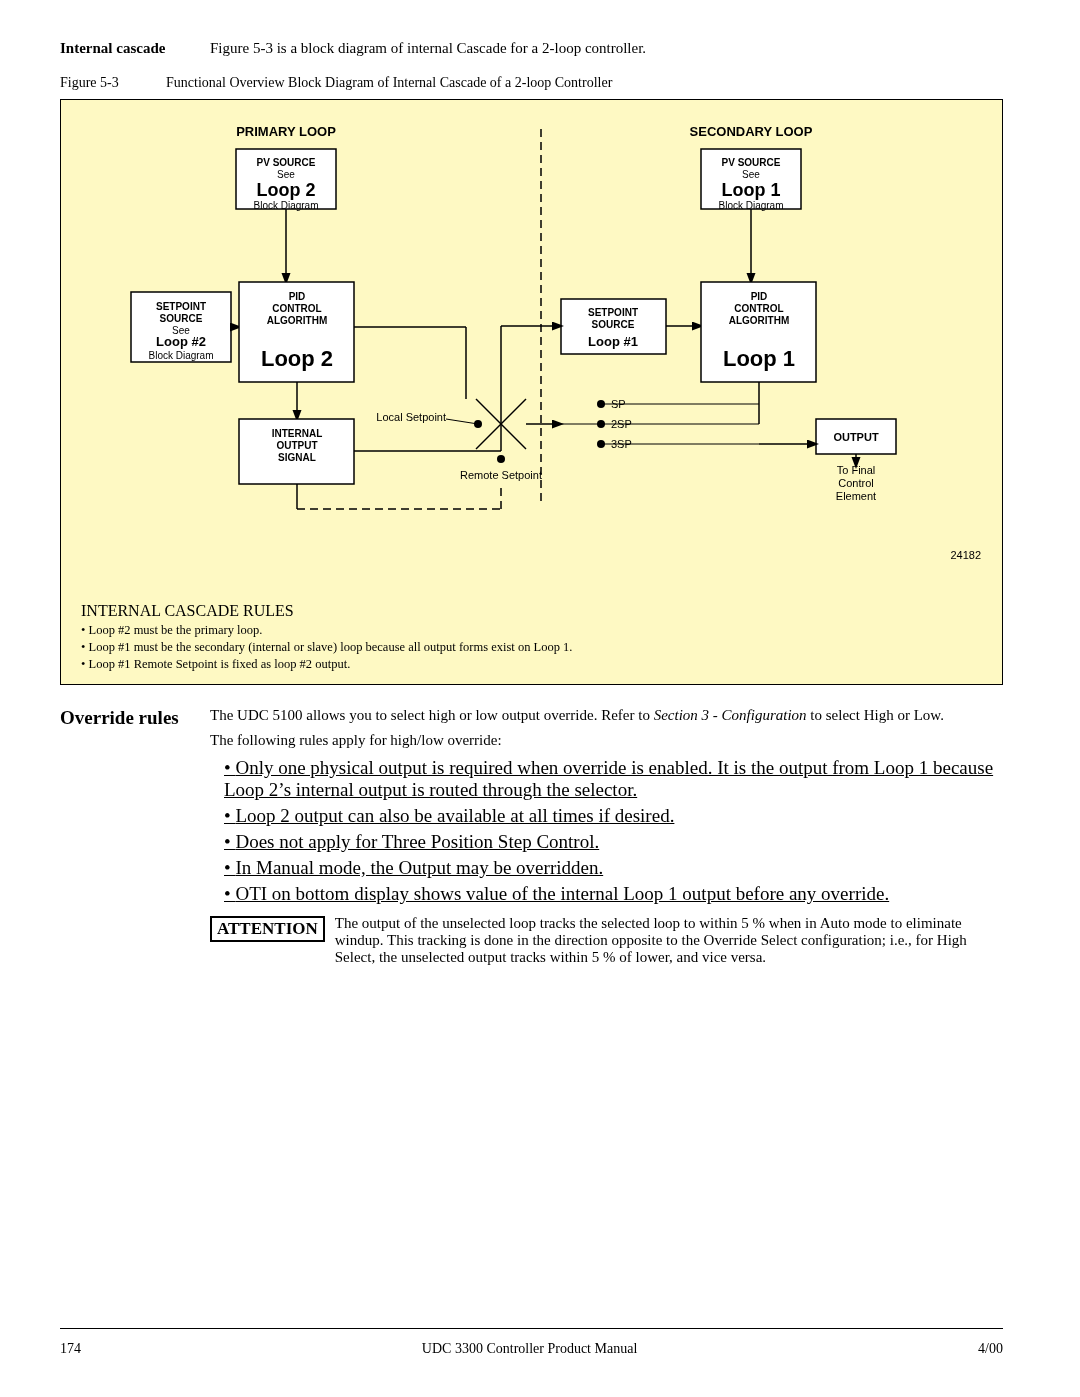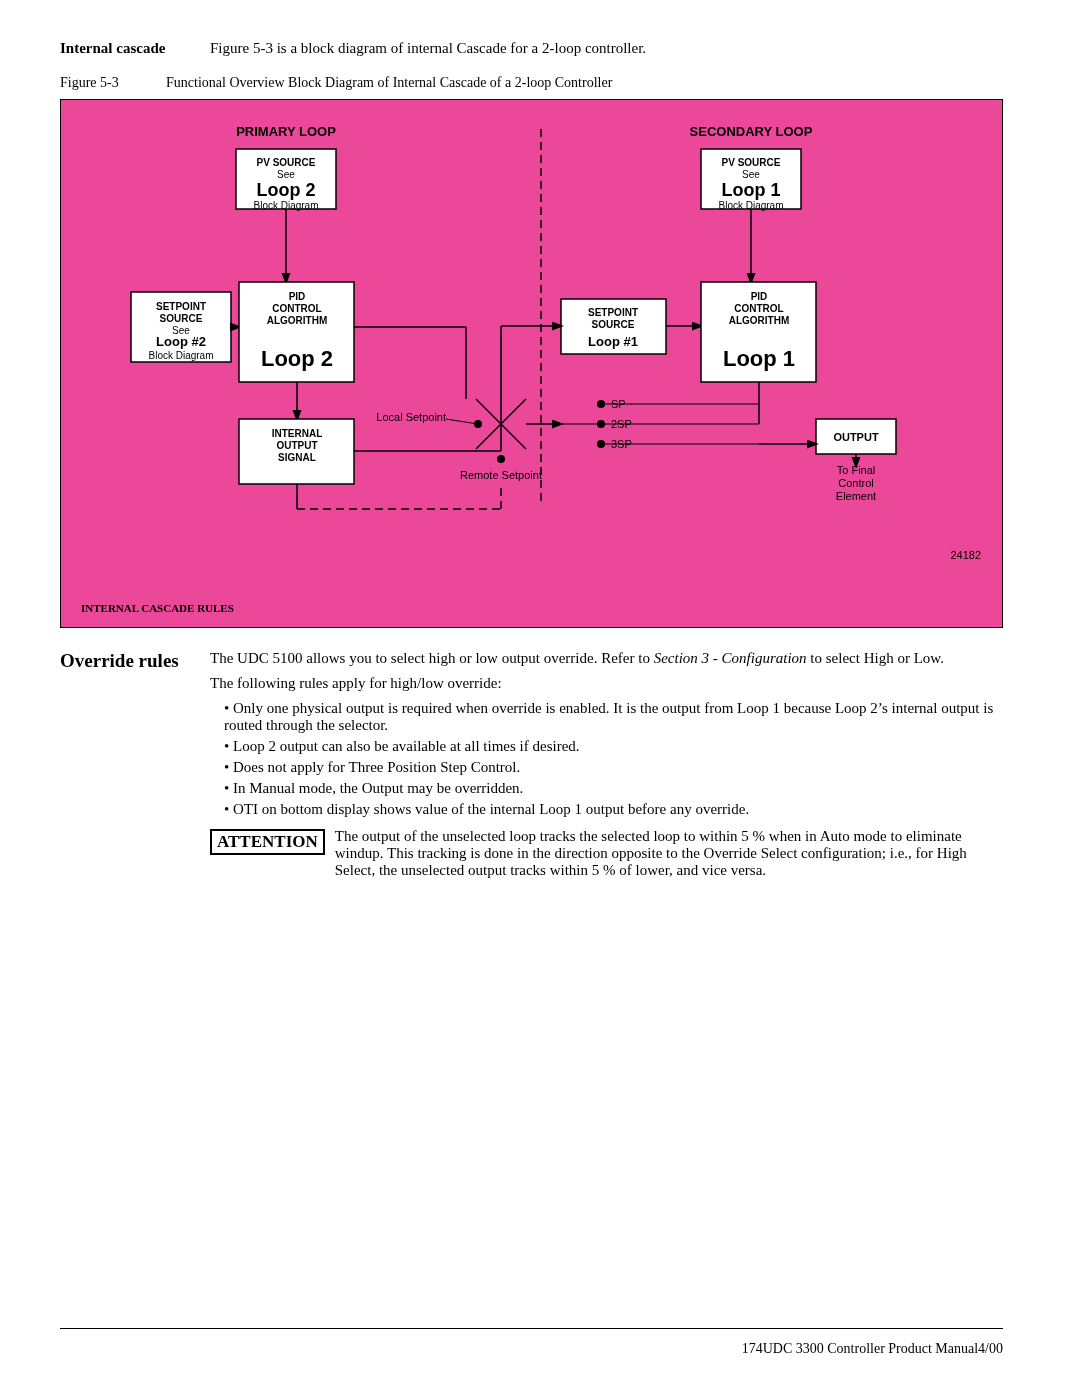--- a/index.html
+++ b/index.html
@@ -46,38 +46,38 @@
       gap: 16px;
     }
     .figure-caption .fig-label { min-width: 90px; }
 
     
     .diagram-box {
       border: 1.5px solid #000;
       padding: 14px 10px 10px 10px;
       margin-bottom: 22px;
       position: relative;
-      background: #ec4899;
+      background: #fef9c3;
     }
 
     
     .diagram-svg {
       display: block;
       margin: 0 auto;
     }
 
     
     .cascade-rules {
       margin-top: 8px;
       margin-left: 10px;
       font-size: 12.5px;
     }
     .cascade-rules .rules-title {
-      font-weight: bold;
-      font-size: 11px;
+      font-weight: normal;
+      font-size: 16px;
       margin-bottom: 3px;
     }
     .cascade-rules ul {
       list-style: none;
       padding-left: 0;
     }
     .cascade-rules ul li::before {
       content: "• ";
     }
     .cascade-rules ul li {
@@ -100,21 +100,21 @@
       font-size: 15px;
       flex: 1;
     }
     .body-text p { margin-bottom: 8px; }
     .body-text ul {
       list-style: none;
       padding-left: 14px;
       margin-bottom: 8px;
     }
     .body-text ul li::before { content: "• "; }
-    .body-text ul li { margin-bottom: 4px; font-size: 15px; }
+    .body-text ul li { margin-bottom: 4px; font-size: 19px; text-decoration: underline; }
 
     .attention-box {
       display: flex;
       flex-direction: row;
       align-items: flex-start;
       gap: 10px;
       margin-top: 10px;
       font-size: 15px;
     }
     .attention-label {
@@ -126,21 +126,21 @@
       height: fit-content;
       margin-top: 1px;
     }
 
     
     .footer {
       margin-top: auto;
       padding-top: 12px;
       border-top: 1px solid #000;
       display: flex;
-      justify-content: flex-end;
+      justify-content: space-between;
       font-size: 14px;
     }
   </style>
 </head>
 <body>
 
 <div class="page">
 
   <div class="section-header">
     <span class="section-label">Internal cascade</span>
@@ -266,20 +266,25 @@
 
       <defs>
         <marker id="arrow" markerWidth="8" markerHeight="8" refX="6" refY="3" orient="auto">
           <path d="M0,0 L0,6 L8,3 z" fill="#000"></path>
         </marker>
       </defs>
     </svg>
 
     <div class="cascade-rules">
       <div class="rules-title">INTERNAL CASCADE RULES</div>
+      <ul>
+        <li>Loop #2 must be the primary loop.</li>
+        <li>Loop #1 must be the secondary (internal or slave) loop because all output forms exist on Loop 1.</li>
+        <li>Loop #1 Remote Setpoint is fixed as loop #2 output.</li>
+      </ul>
     </div>
   </div>
 
   <div class="body-row">
     <div class="body-label">Override rules</div>
     <div class="body-text">
       <p>
         <span>The UDC 5100 allows you to select high or low output override. Refer to</span>
         <em><span>Section 3 - Configuration</span></em>
         <span>to select High or Low.</span>

